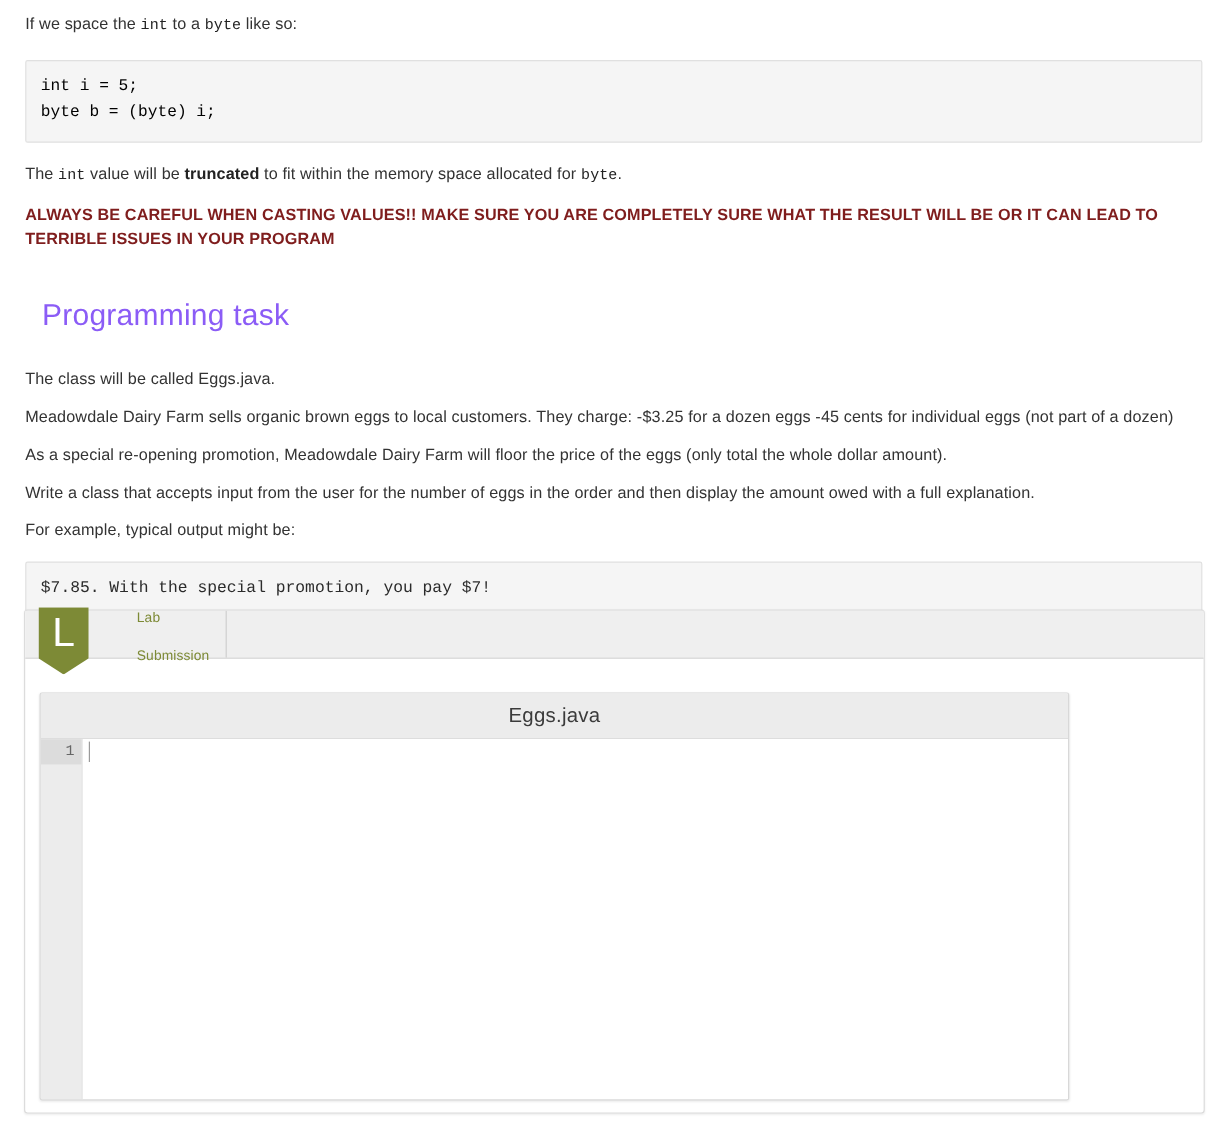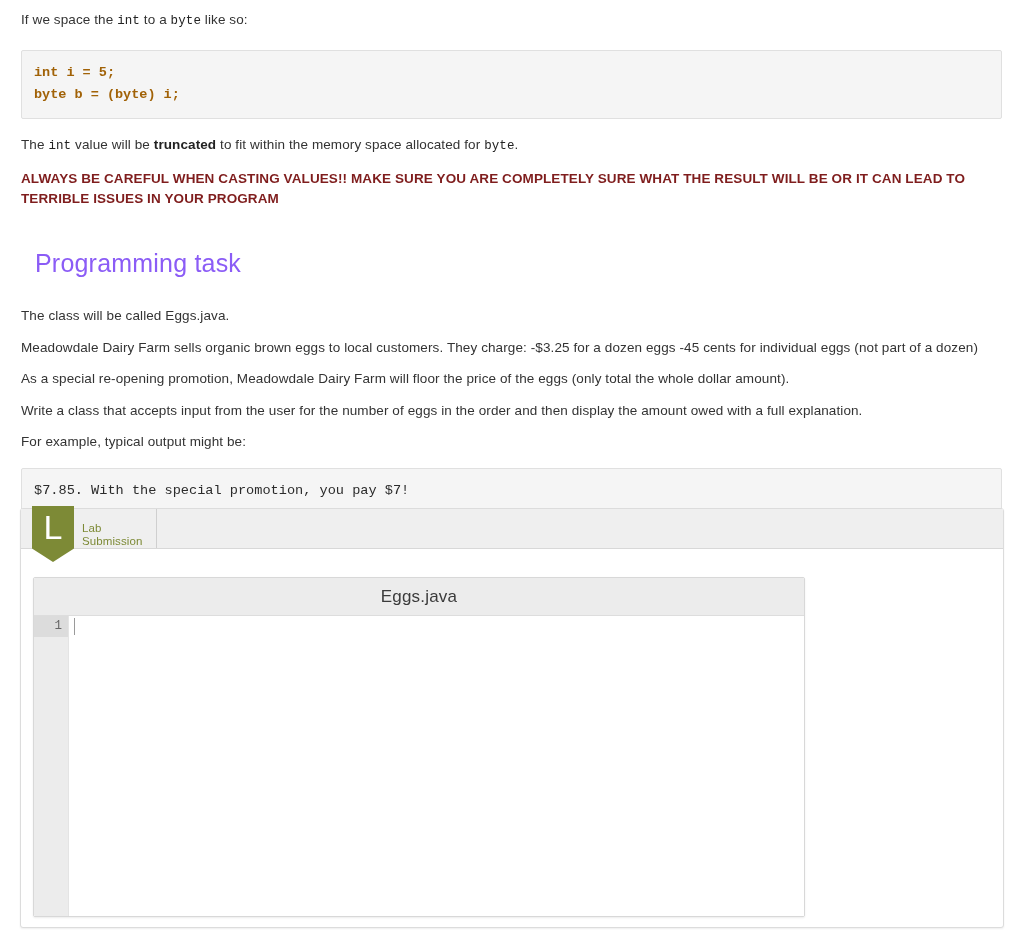--- a/index.html
+++ b/index.html
@@ -55,23 +55,22 @@
     background: #f5f5f5;
     border: 1px solid #e0e0e0;
     border-radius: 2px;
     padding: 11px 12px 12px 12px;
     margin: 0;
   }
   .codeblock .line {
     font-family: "Liberation Mono", "DejaVu Sans Mono", monospace;
     font-size: 13.5px;
     line-height: 1.62;
-    color: #a16207;
+    color: #000000;
     white-space: pre;
-    font-weight: bold;
   }
   .outputblock {
     background: #f5f5f5;
     border: 1px solid #e0e0e0;
     border-radius: 2px;
     padding: 10px 12px 11px 12px;
     margin: 0;
   }
   .outputblock .line {
     font-family: "Liberation Mono", "DejaVu Sans Mono", monospace;
@@ -130,26 +129,27 @@
     top: 4px;
     text-align: center;
     font-family: "Liberation Sans", sans-serif;
     font-size: 34px;
     line-height: 34px;
     color: #ffffff;
     font-weight: 300;
   }
   .lab-type {
     width: 75px;
-    margin-left: 61px;
+    margin-left: 93px;
     display: flex;
     flex-direction: column;
-    justify-content: flex-end;
+    justify-content: flex-start;
     border-right: 1px solid #cfcfcf;
     padding-right: 6px;
+    gap: 19px;
   }
   .lab-type span {
     font-size: 11.5px;
     line-height: 13px;
     color: #7d8a36;
     letter-spacing: 0.1px;
   }
   .lab-title {
     display: flex;
     align-items: center;
@@ -157,21 +157,21 @@
     font-size: 16.5px;
     color: #444444;
     letter-spacing: 0.2px;
   }
 
   
   .editor {
     position: absolute;
     left: 12px;
     top: 68px;
-    width: 772px;
+    width: 858px;
     height: 340px;
     border: 1px solid #d8d8d8;
     border-radius: 2px;
     background: #ffffff;
     box-shadow: 0 1px 2px rgba(0,0,0,0.08);
     overflow: hidden;
   }
   .editor-titlebar {
     height: 38px;
     background: #ececec;

